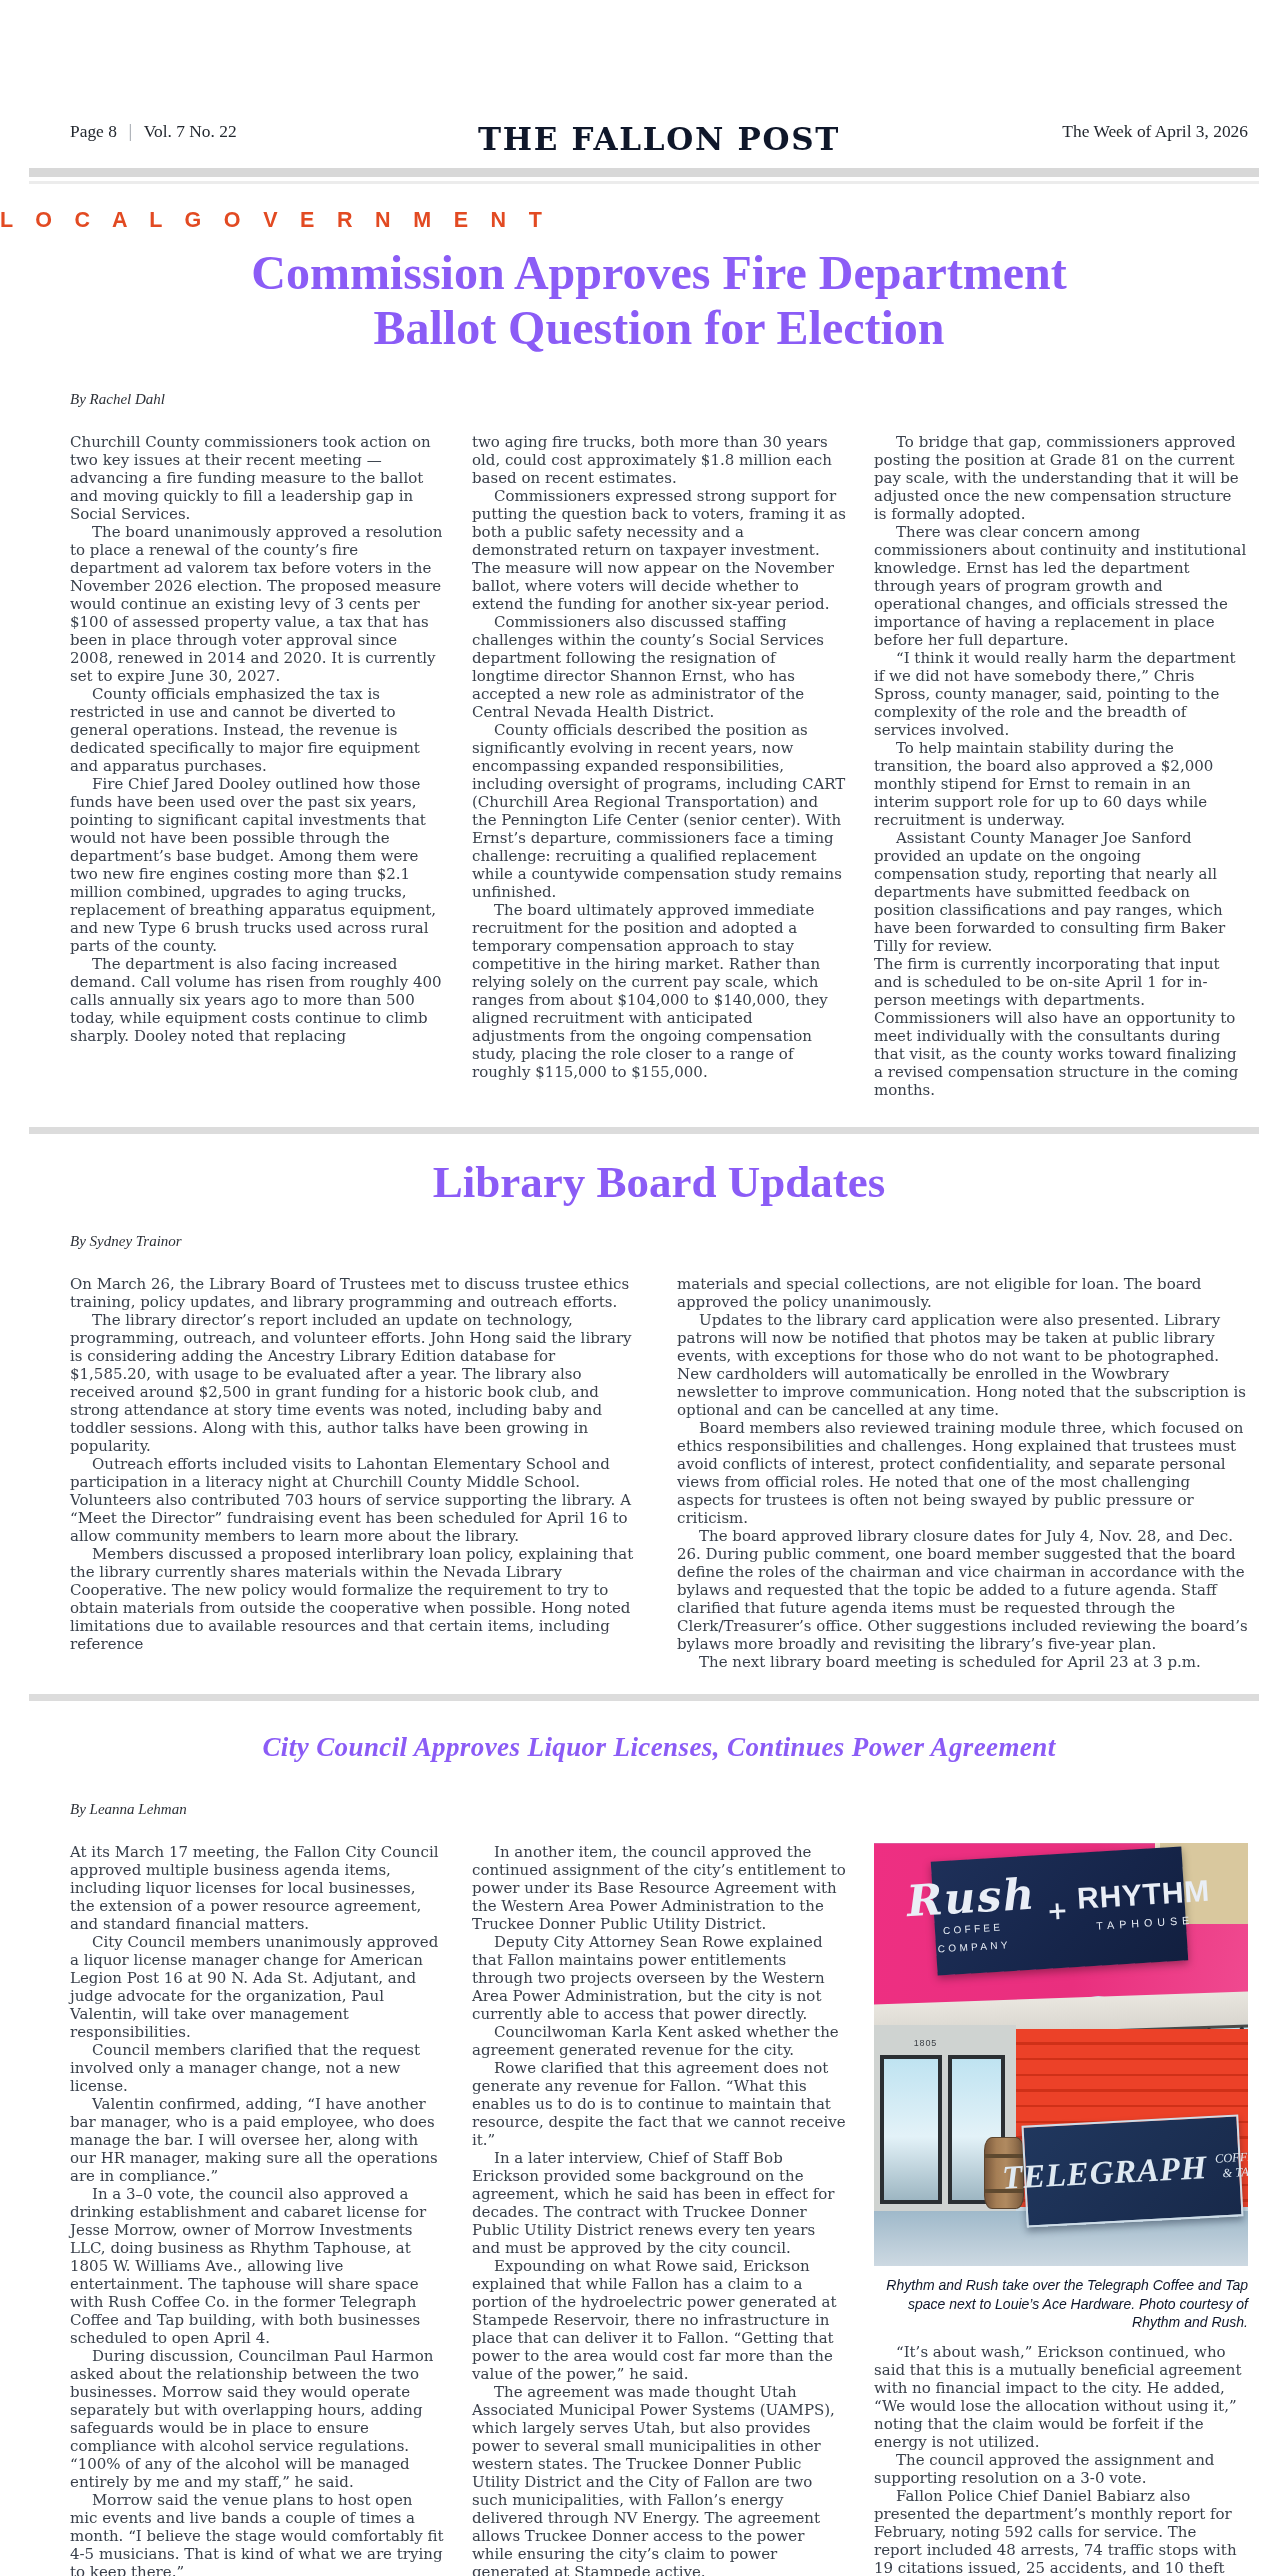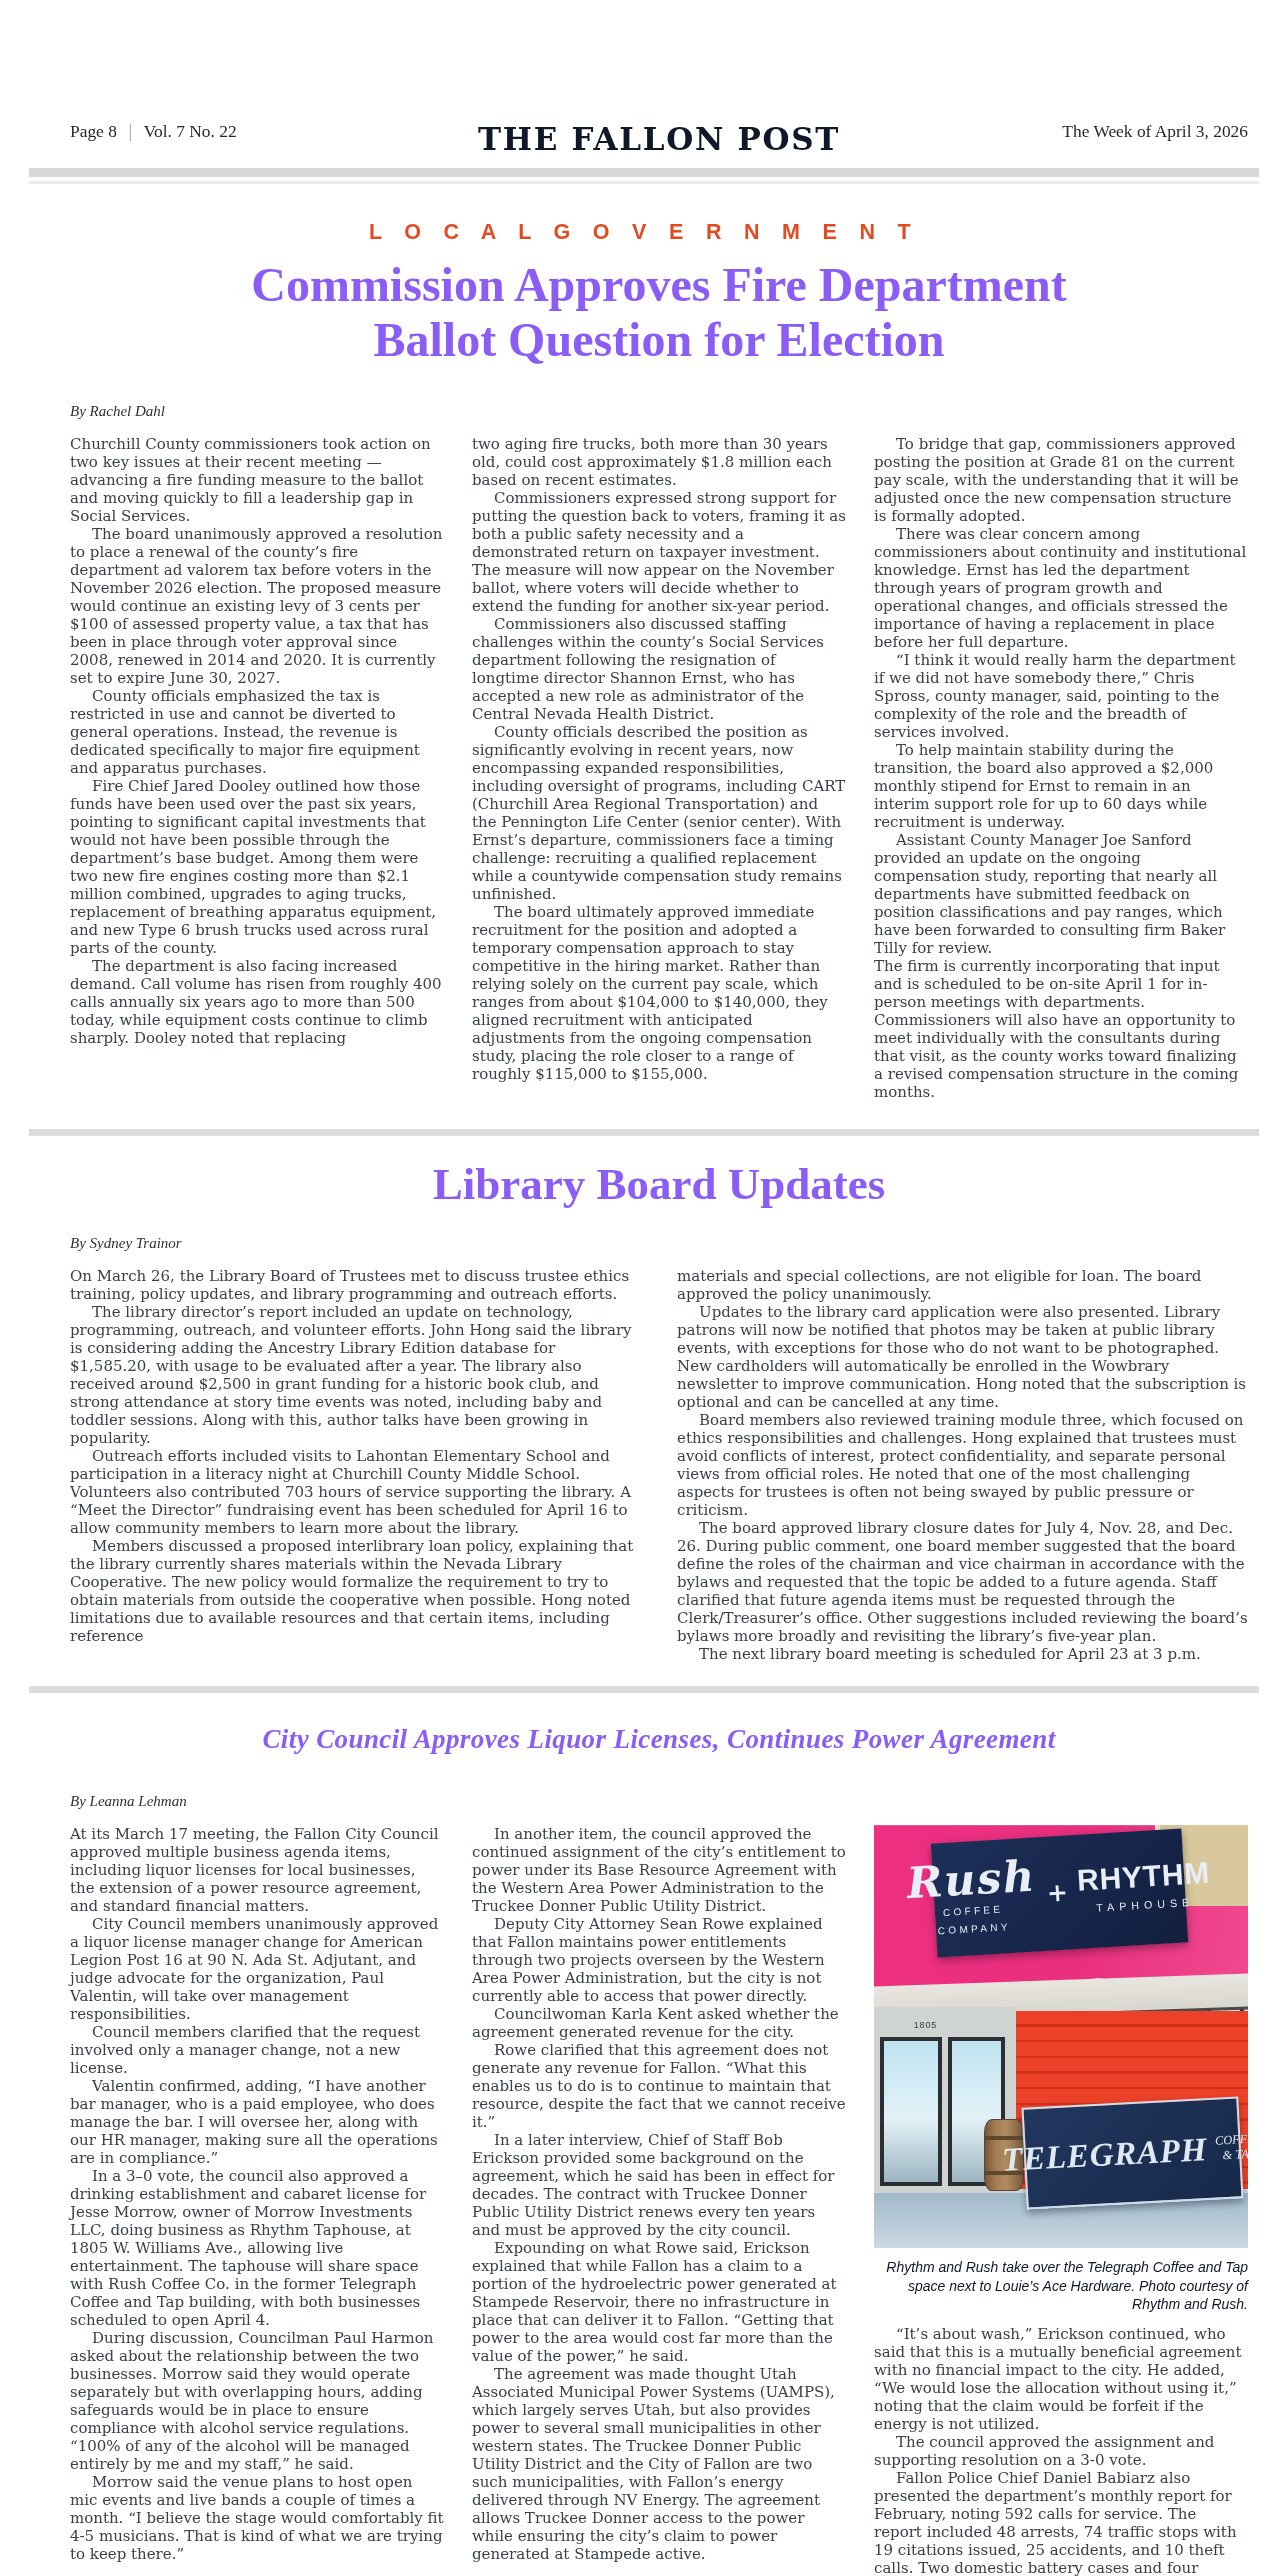--- a/index.html
+++ b/index.html
@@ -16,38 +16,38 @@
     font-family:"Liberation Serif", serif; color:#23282f;gap:25px; }
   .mh-side { font-size:17.4px; display:flex; gap:11.6px; align-items:baseline; }
   .mh-sep { color:#9aa0a8; font-size:18px; }
   .mh-title { font-size:31px; font-weight:bold; letter-spacing:1.7px; color:#0f172a;
     position:absolute; left:0; right:0; text-align:center; }
   .mh-wrap { position:relative; height:36px; }
   .rule-thick { height:9px; background:#d8d8d8; margin:10.7px 29px 0 29px; }
   .rule-thin  { height:3.3px;  background:#ececec; margin:4.1px 29px 0 29px; }
 
   
-  .section-label { margin-top:36px; text-align:center;
+  .section-label { margin-top:24px; 
     font-family:"Liberation Sans", sans-serif; font-weight:bold;
     font-size:21.5px; letter-spacing:8.3px; color:#e24a22; }
 
   
   .headline { font-family:"Liberation Serif", serif; font-weight:bold;
     color:#8b5cf6; text-align:center; }
   .h-fire { font-size:48px; line-height:1.16; max-width:893px; margin:11.6px auto 0 auto; }
   .h-library { font-size:45px; margin-top:21.5px; }
   .h-city { font-size:27px; font-style:italic; margin-top:31px; letter-spacing:0.4px; }
   .byline { font-family:"Liberation Serif", serif; font-style:italic;
     font-size:15px; color:#2b2f36; }
   .by-fire { margin-top:35px;font-family:Liberation Serif, serif; }
   .by-library { margin-top:25px; }
   .by-city { margin-top:38px; }
 
   
-  .cols { display:grid; margin-top:15px;gap:26px; }
+  .cols { display:grid; margin-top:25px;gap:26px; }
   .cols-3 { grid-template-columns:1fr 1fr 1fr; column-gap:28px; }
   .cols-2 { grid-template-columns:1fr 1fr; column-gap:36px; }
   .col { font-size:15px; line-height:18px; text-align:left; hyphens:auto; }
   .para { }
   .para.ind { text-indent:22px; }
 
   .divider { height:7.4px; background:#dcdcdc; margin:28px 29px 0 29px; }
   .divider-2 { margin-top:23px; }
 
   

